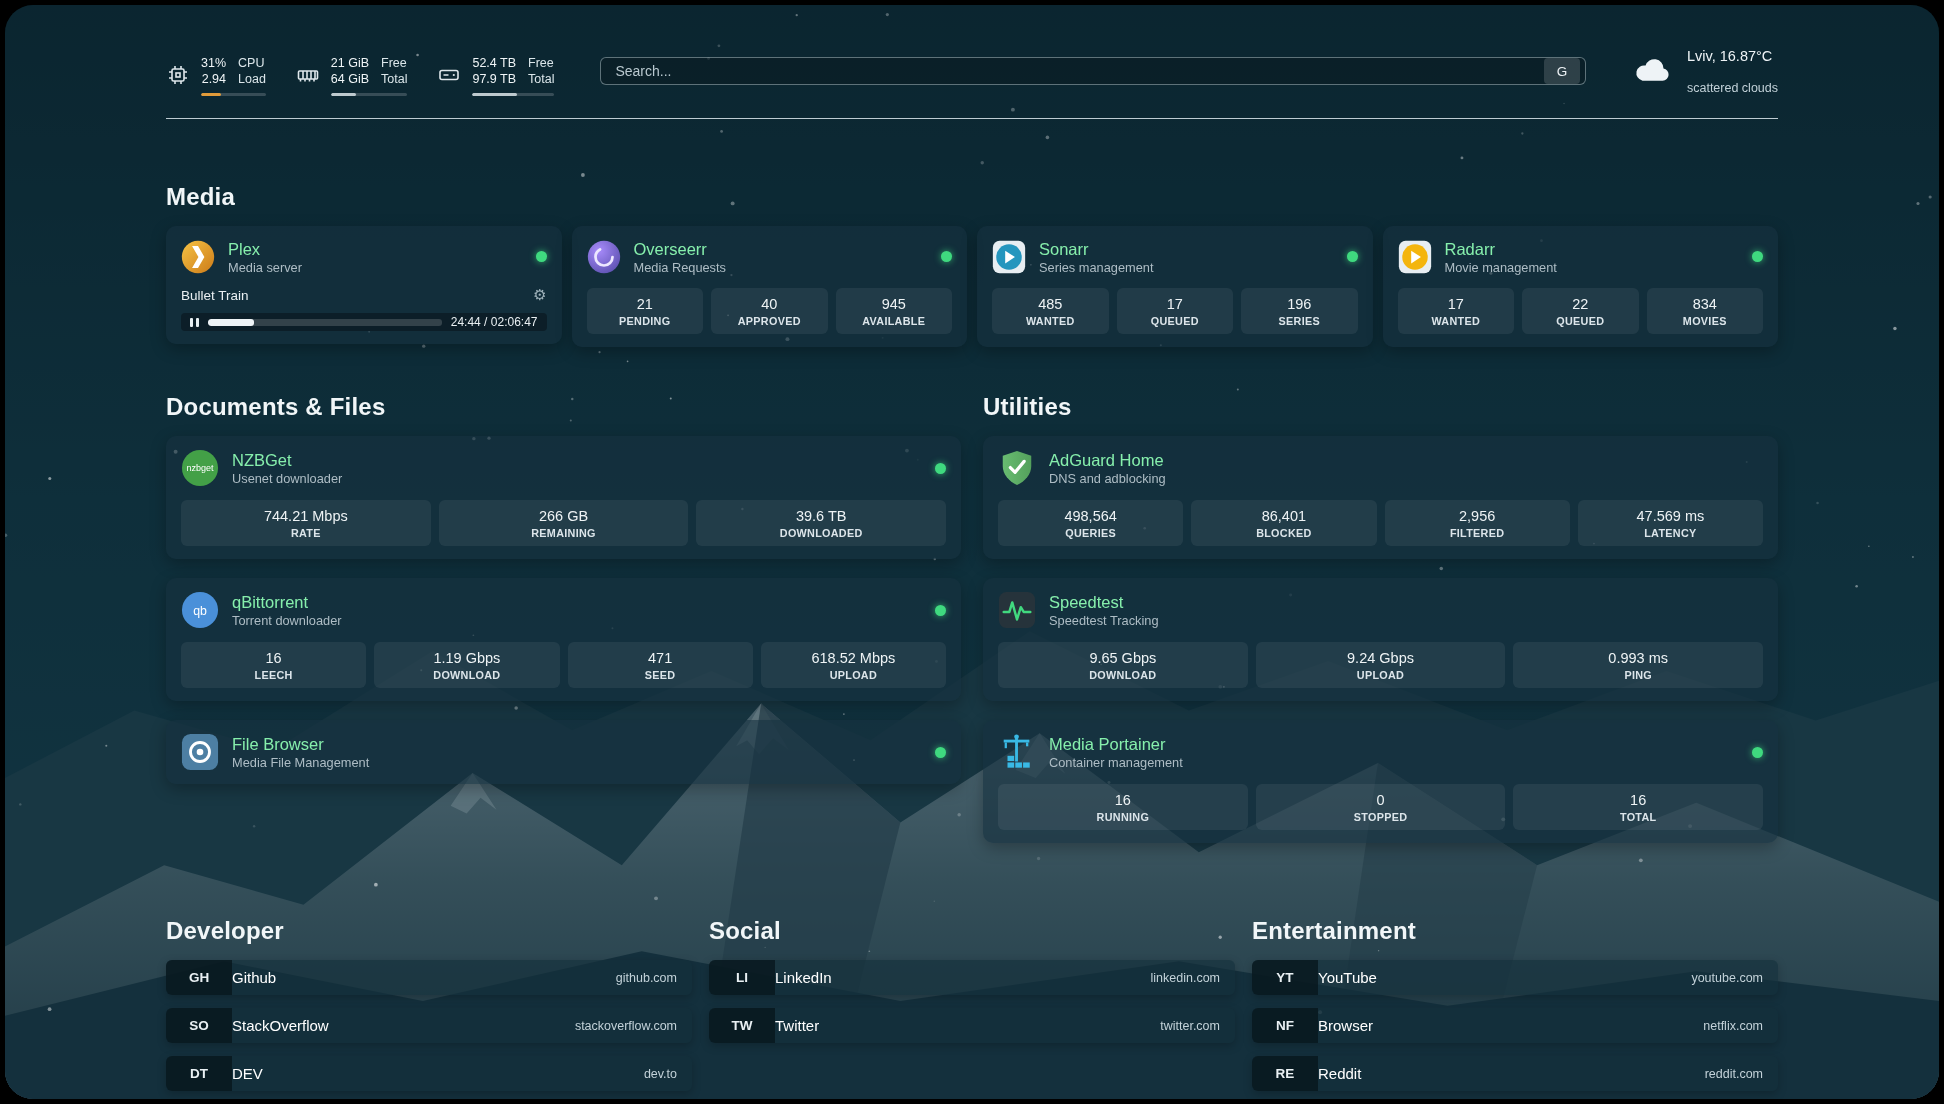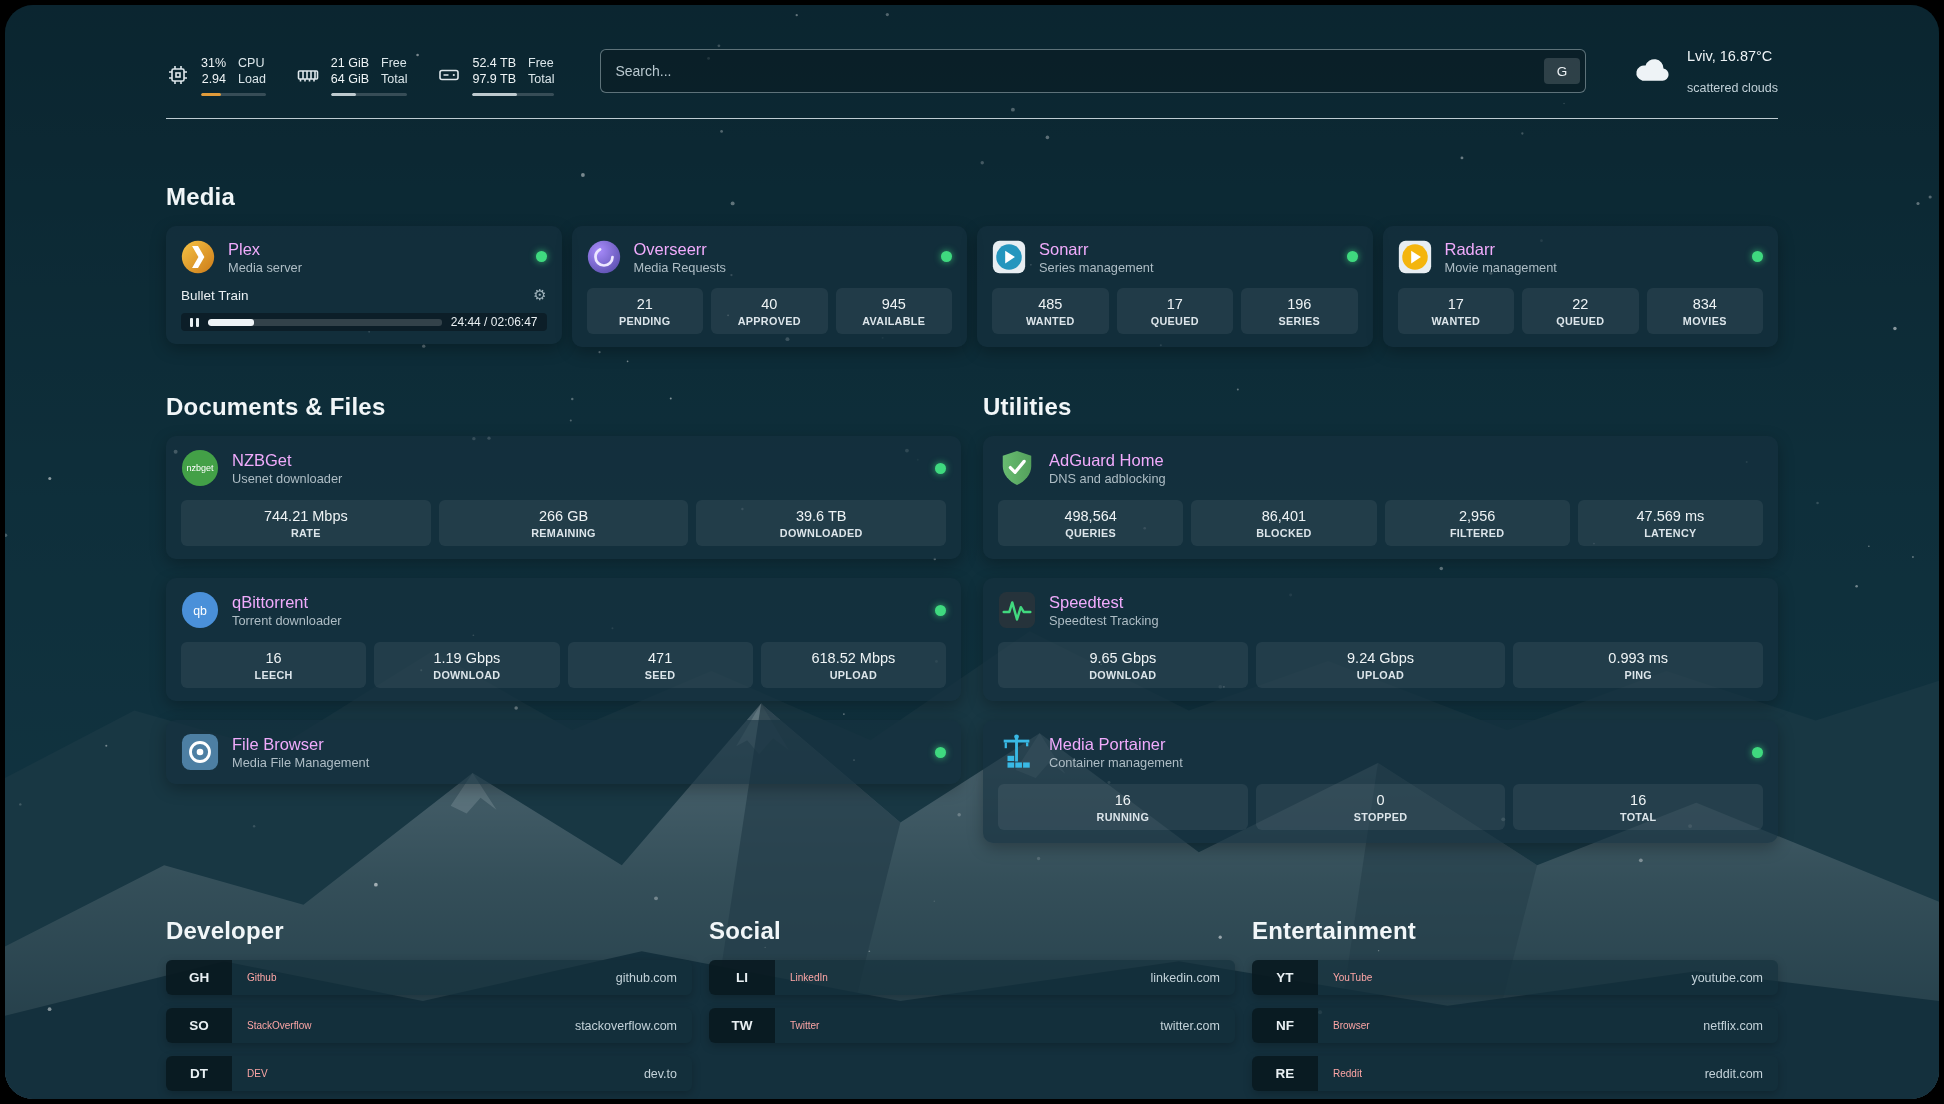--- a/index.html
+++ b/index.html
@@ -16,21 +16,21 @@
   .m-icon { width: 24px; height: 24px; display: block; }
   .m-body { display: flex; flex-direction: column; }
   .m-rows { display: flex; gap: 12px; font-size: 12.5px; line-height: 1.3; }
   .m-col { display: flex; flex-direction: column; }
   .m-col.vals { align-items: flex-end; color: #f0f5f7; }
   .m-col.labs { color: #dbe6ea; }
   .m-bar { margin-top: 5px; height: 3px; border-radius: 2px; background: rgba(255,255,255,0.18); overflow: hidden; }
   .m-fill { display: block; height: 100%; border-radius: 2px; background: rgba(235,243,246,0.75); }
   .m-fill.cpu { background: #e09b3a; }
 
-  .search { flex: 1; margin: 0 46px; display: flex; align-items: center; height: 44px;
+  .search { flex: 1; margin: 0 46px; display: flex; align-items: center; height: 28px;
     border: 1px solid rgba(198,214,222,0.45); border-radius: 6px;
     background: rgba(9,24,31,0.45); padding: 0 5px 0 14px; }
   .search input { flex: 1; background: transparent; border: none; outline: none;
     color: #e8f0f3; font-size: 14px; font-family: "Liberation Sans", sans-serif; }
   .search input::placeholder { color: #b9c8cf; }
   .g-btn { width: 36px; height: 26px; border-radius: 4px; background: rgba(255,255,255,0.15);
     color: #eef3f6; display: flex; align-items: center; justify-content: center;
     font-size: 13.5px; cursor: pointer; }
 
   .weather { display: flex; align-items: center; gap: 13px; color: #eef3f6; }
@@ -44,21 +44,21 @@
   h2 { font-size: 24px; font-weight: 700; color: #f1f6f8; margin-bottom: 15px; letter-spacing: 0.2px; }
   .sec-media { margin-top: 64px; }
   .media-grid { display: grid; grid-template-columns: repeat(4, 1fr); gap: 10px; align-items: start; }
 
   .card { background: rgba(22,49,62,0.64); border-radius: 10px; padding: 13px 15px;
     box-shadow: 0 5px 16px rgba(0,0,0,0.28); cursor: pointer; }
   .card-head { display: flex; align-items: center; gap: 13px; }
   .svc-icon { width: 38px; height: 38px; flex: 0 0 auto; }
   .svc-icon svg { width: 100%; height: 100%; display: block; }
   .media-grid .svc-icon { width: 34px; height: 34px; }
-  .svc-name { font-size: 16.5px; color: #f0abfc; font-weight: 500; line-height: 1.25; }
+  .svc-name { font-size: 16.5px; color: #86efac; font-weight: 500; line-height: 1.25; }
   .svc-sub { font-size: 12.8px; color: #aebdc5; margin-top: 1px; }
   .dot { width: 11px; height: 11px; border-radius: 50%; background: #3fd97f;
     box-shadow: 0 0 7px rgba(63,217,127,0.75); margin-left: auto; flex: 0 0 auto; }
 
   .stats { display: flex; gap: 8px; margin-top: 13px; }
   .stat { flex: 1; background: rgba(255,255,255,0.065); border-radius: 6px;
     padding: 8px 4px 7px; text-align: center; }
   .stat-v { font-size: 14.5px; color: #eef3f5; }
   .stat-l { font-size: 10.8px; font-weight: 700; color: #dce5ea; margin-top: 3px; letter-spacing: 0.3px; }
 
@@ -81,21 +81,21 @@
 
   
   .sec-bottom { margin-top: 74px; }
   .bottom { display: grid; grid-template-columns: repeat(3, 1fr); gap: 17px; align-items: start; }
   .bm-row { display: flex; align-items: center; height: 35px; background: rgba(20,46,58,0.62);
     border-radius: 6px; margin-bottom: 13px; overflow: hidden; cursor: pointer;
     box-shadow: 0 3px 10px rgba(0,0,0,0.22); }
   .bm-row:last-child { margin-bottom: 0; }
   .bm-abbr { width: 66px; align-self: stretch; display: flex; align-items: center; justify-content: center;
     background: rgba(8,22,29,0.8); color: #e9f0f3; font-size: 13.5px; font-weight: 600; }
-  .bm-name { margin-left: 15px; font-size: 10px; color: #fca5a5; }
+  .bm-name { font-size: 15px; color: #ffffff; }
   .bm-url { margin-left: auto; margin-right: 15px; font-size: 12.5px; color: #c3d2d9; }
 </style>
 </head>
 <body>
 
 <div class="app">
 
   <svg class="bg" viewBox="0 0 1944 1104" preserveAspectRatio="none">
     <defs>
       <linearGradient id="sky" x1="0" y1="0" x2="0" y2="1">

